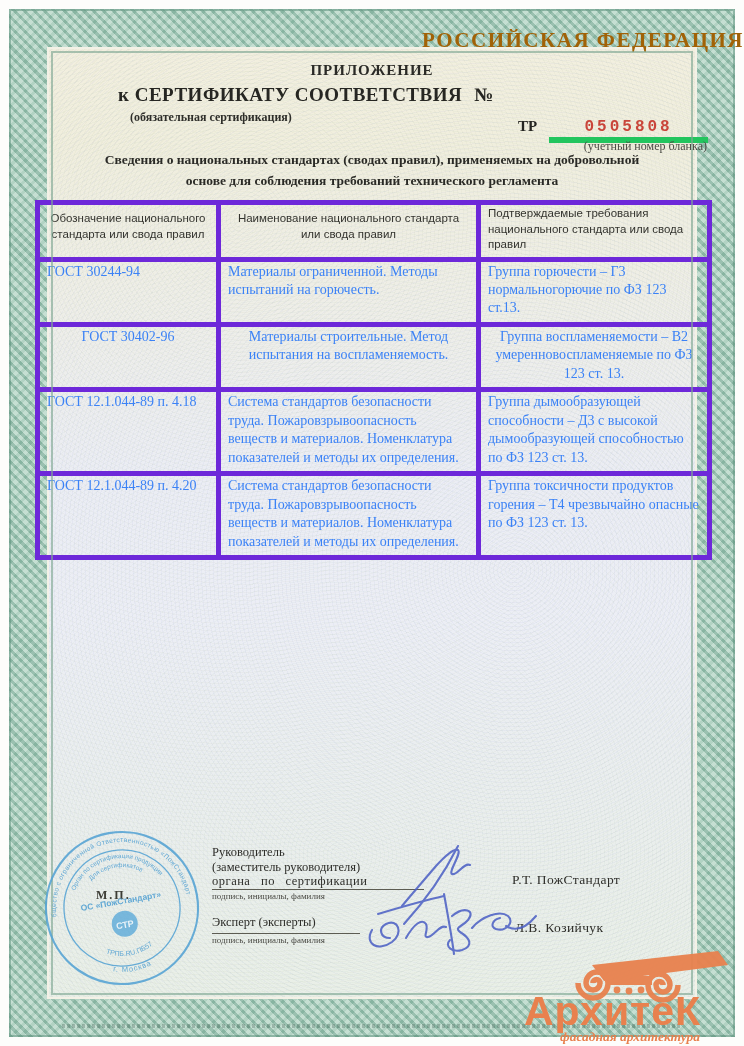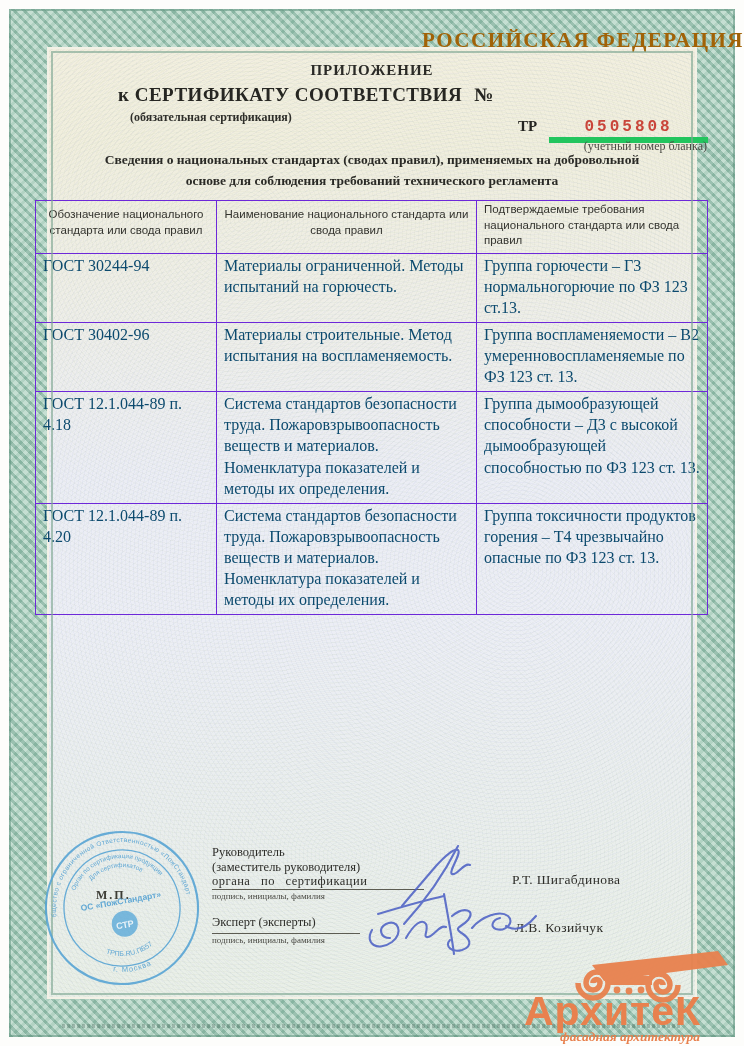--- a/index.html
+++ b/index.html
@@ -93,34 +93,34 @@
 
   
   table.cert-table {
     position:absolute; left:35px; top:200px; width:672px; z-index:2;
     border-collapse:collapse; table-layout:fixed;
   }
   .cert-table col.c1 { width:181px; }
   .cert-table col.c2 { width:260px; }
   .cert-table col.c3 { width:231px; }
   .cert-table th, .cert-table td {
-    border:1px solid #6d28d9; vertical-align:top; padding:1px 7px 4px 7px;
+    border:5px solid #6d28d9; vertical-align:top; padding:1px 7px 4px 7px;
   }
   .cert-table th {
     font-family:"Liberation Sans","DejaVu Sans",sans-serif;
     font-size:11.5px; font-weight:normal; color:#33332e; line-height:1.35;
     height:38px;
   }
   .cert-table th.center { text-align:center; padding-top:6px; }
   .cert-table th.left   { text-align:left; }
   .cert-table td {
-    font-size:16px; color:#0c4a6e; line-height:1.32; text-align:left;
+    font-size:14px; color:#3b82f6; line-height:1.32; text-align:left;
   }
   .cert-table tr.r1 td { height:40px; }
-  .cert-table tr.r2 td { height:52px; }
+  .cert-table tr.r2 td { height:52px;text-align:center; }
   .cert-table tr.r3 td { height:78px;margin-left:8px; }
   .cert-table tr.r4 td { height:72px; }
 
   
   .sig-block { position:absolute; left:0; top:0; width:744px; height:1046px; z-index:2;padding-left:20px; }
   .sig-role1 {
     position:absolute; left:212px; top:845px; width:215px;
     font-size:12.5px; line-height:14.5px; color:#2e2e2a;
   }
   .sig-role1 .justify-line { letter-spacing:.5px; word-spacing:7px; }
@@ -216,21 +216,21 @@
     </table>
 
   <div class="sig-block">
     <div class="sig-role1">
       <div>Руководитель</div>
       <div>(заместитель руководителя)</div>
       <div class="justify-line">органа по сертификации</div>
     </div>
     <div class="sig-rule1"></div>
     <div class="sig-caption1">подпись, инициалы, фамилия</div>
-    <div class="sig-name1">Р.Т. Шигабдинова</div>
+    <div class="sig-name1">Р.Т. ПожСтандарт</div>
 
     <div class="sig-role2">Эксперт (эксперты)</div>
     <div class="sig-rule2"></div>
     <div class="sig-caption2">подпись, инициалы, фамилия</div>
     <div class="sig-name2">Л.В. Козийчук</div>
 
     <div class="seal-mark">М.П.</div>
   </div>
 
   <svg class="sign-svg" width="210" height="130" viewBox="0 0 210 130">

